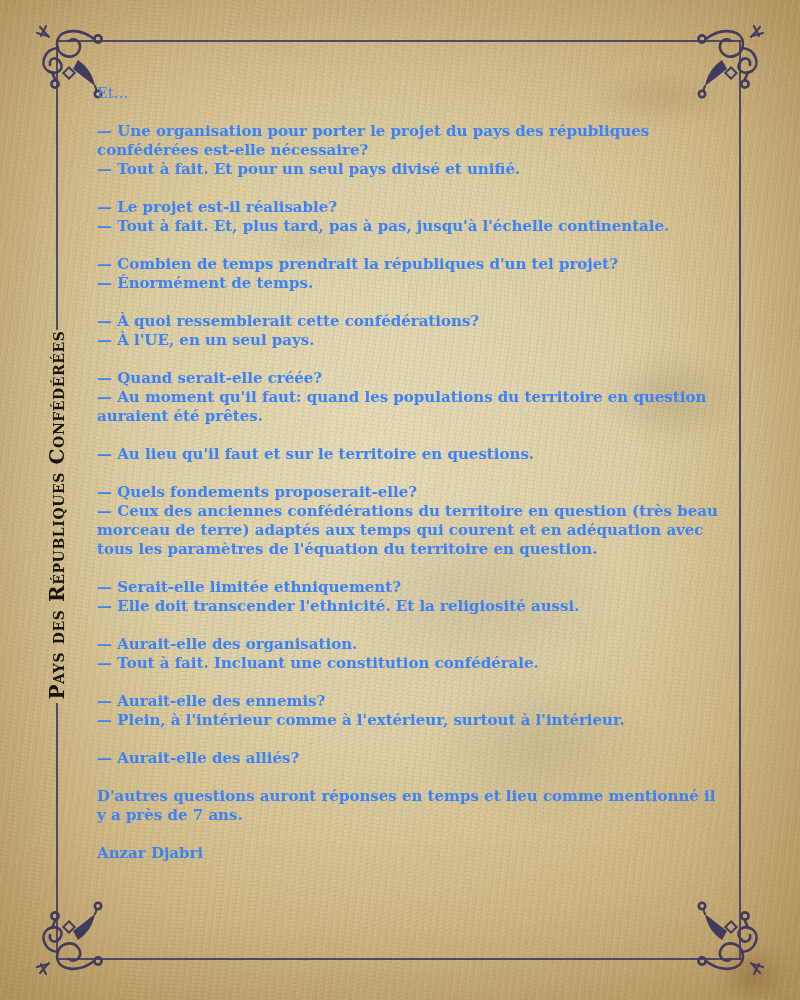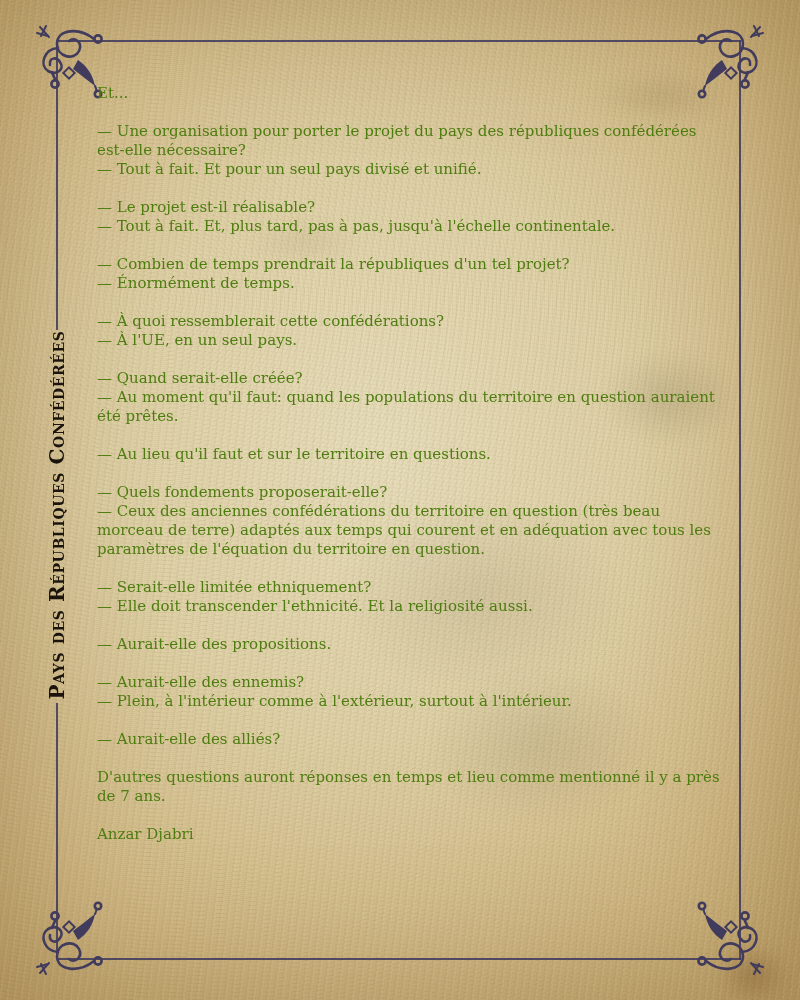--- a/index.html
+++ b/index.html
@@ -69,24 +69,24 @@
     white-space: nowrap;
   }
 
   
   #letter {
     position: absolute;
     left: 97px; top: 84px;
     width: 625px;
     font-size: 15px;
     line-height: 19px;
-    color: #4d7c0f;
+    color: #3b82f6;
   }
   .para { margin: 0; }
-  .qa-group, #closing-para, #signature-block { margin-top: 19px; }
+  .qa-group, #closing-para, #signature-block { margin-top: 19px; font-weight: bold; }
 </style>
 </head>
 <body>
 
 <div id="paper"></div>
 <div class="stain s1"></div>
 <div class="stain s2"></div>
 <div class="stain s3"></div>
 <div class="stain s4"></div>
 <div class="stain s5"></div>
@@ -179,21 +179,22 @@
     <div class="qa-q">— Quels fondements proposerait-elle?</div>
     <div class="qa-a">— Ceux des anciennes confédérations du territoire en question (très beau morceau de terre) adaptés aux temps qui courent et en adéquation avec tous les paramètres de l'équation du territoire en question.</div>
   </div>
 
   <div class="qa-group">
     <div class="qa-q">— Serait-elle limitée ethniquement?</div>
     <div class="qa-a">— Elle doit transcender l'ethnicité. Et la religiosité aussi.</div>
   </div>
 
   <div class="qa-group">
-    <div class="qa-q">— Aurait-elle des propositions.</div>
+    <div class="qa-q">— Aurait-elle des organisation.</div>
+    <div class="qa-a">— Tout à fait. Incluant une constitution confédérale.</div>
   </div>
 
   <div class="qa-group">
     <div class="qa-q">— Aurait-elle des ennemis?</div>
     <div class="qa-a">— Plein, à l'intérieur comme à l'extérieur, surtout à l'intérieur.</div>
   </div>
 
   <div class="qa-group">
     <div class="qa-q">— Aurait-elle des alliés?</div>
   </div>

